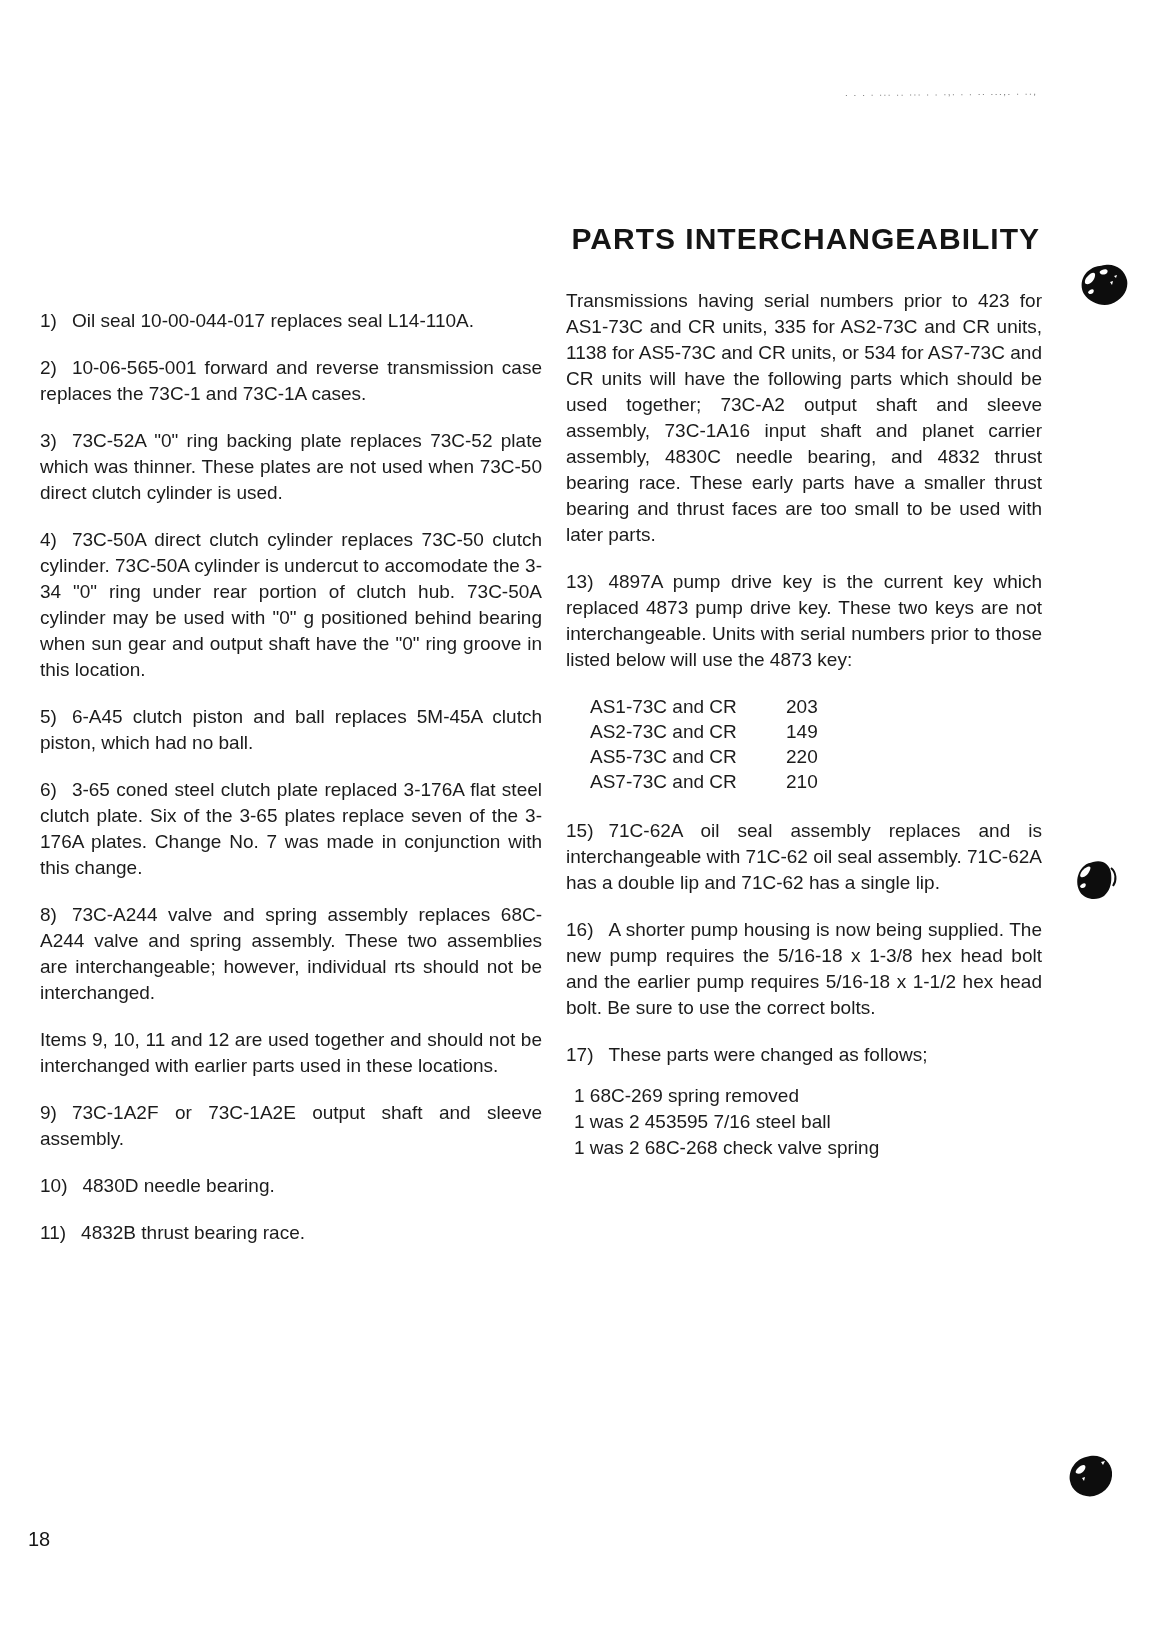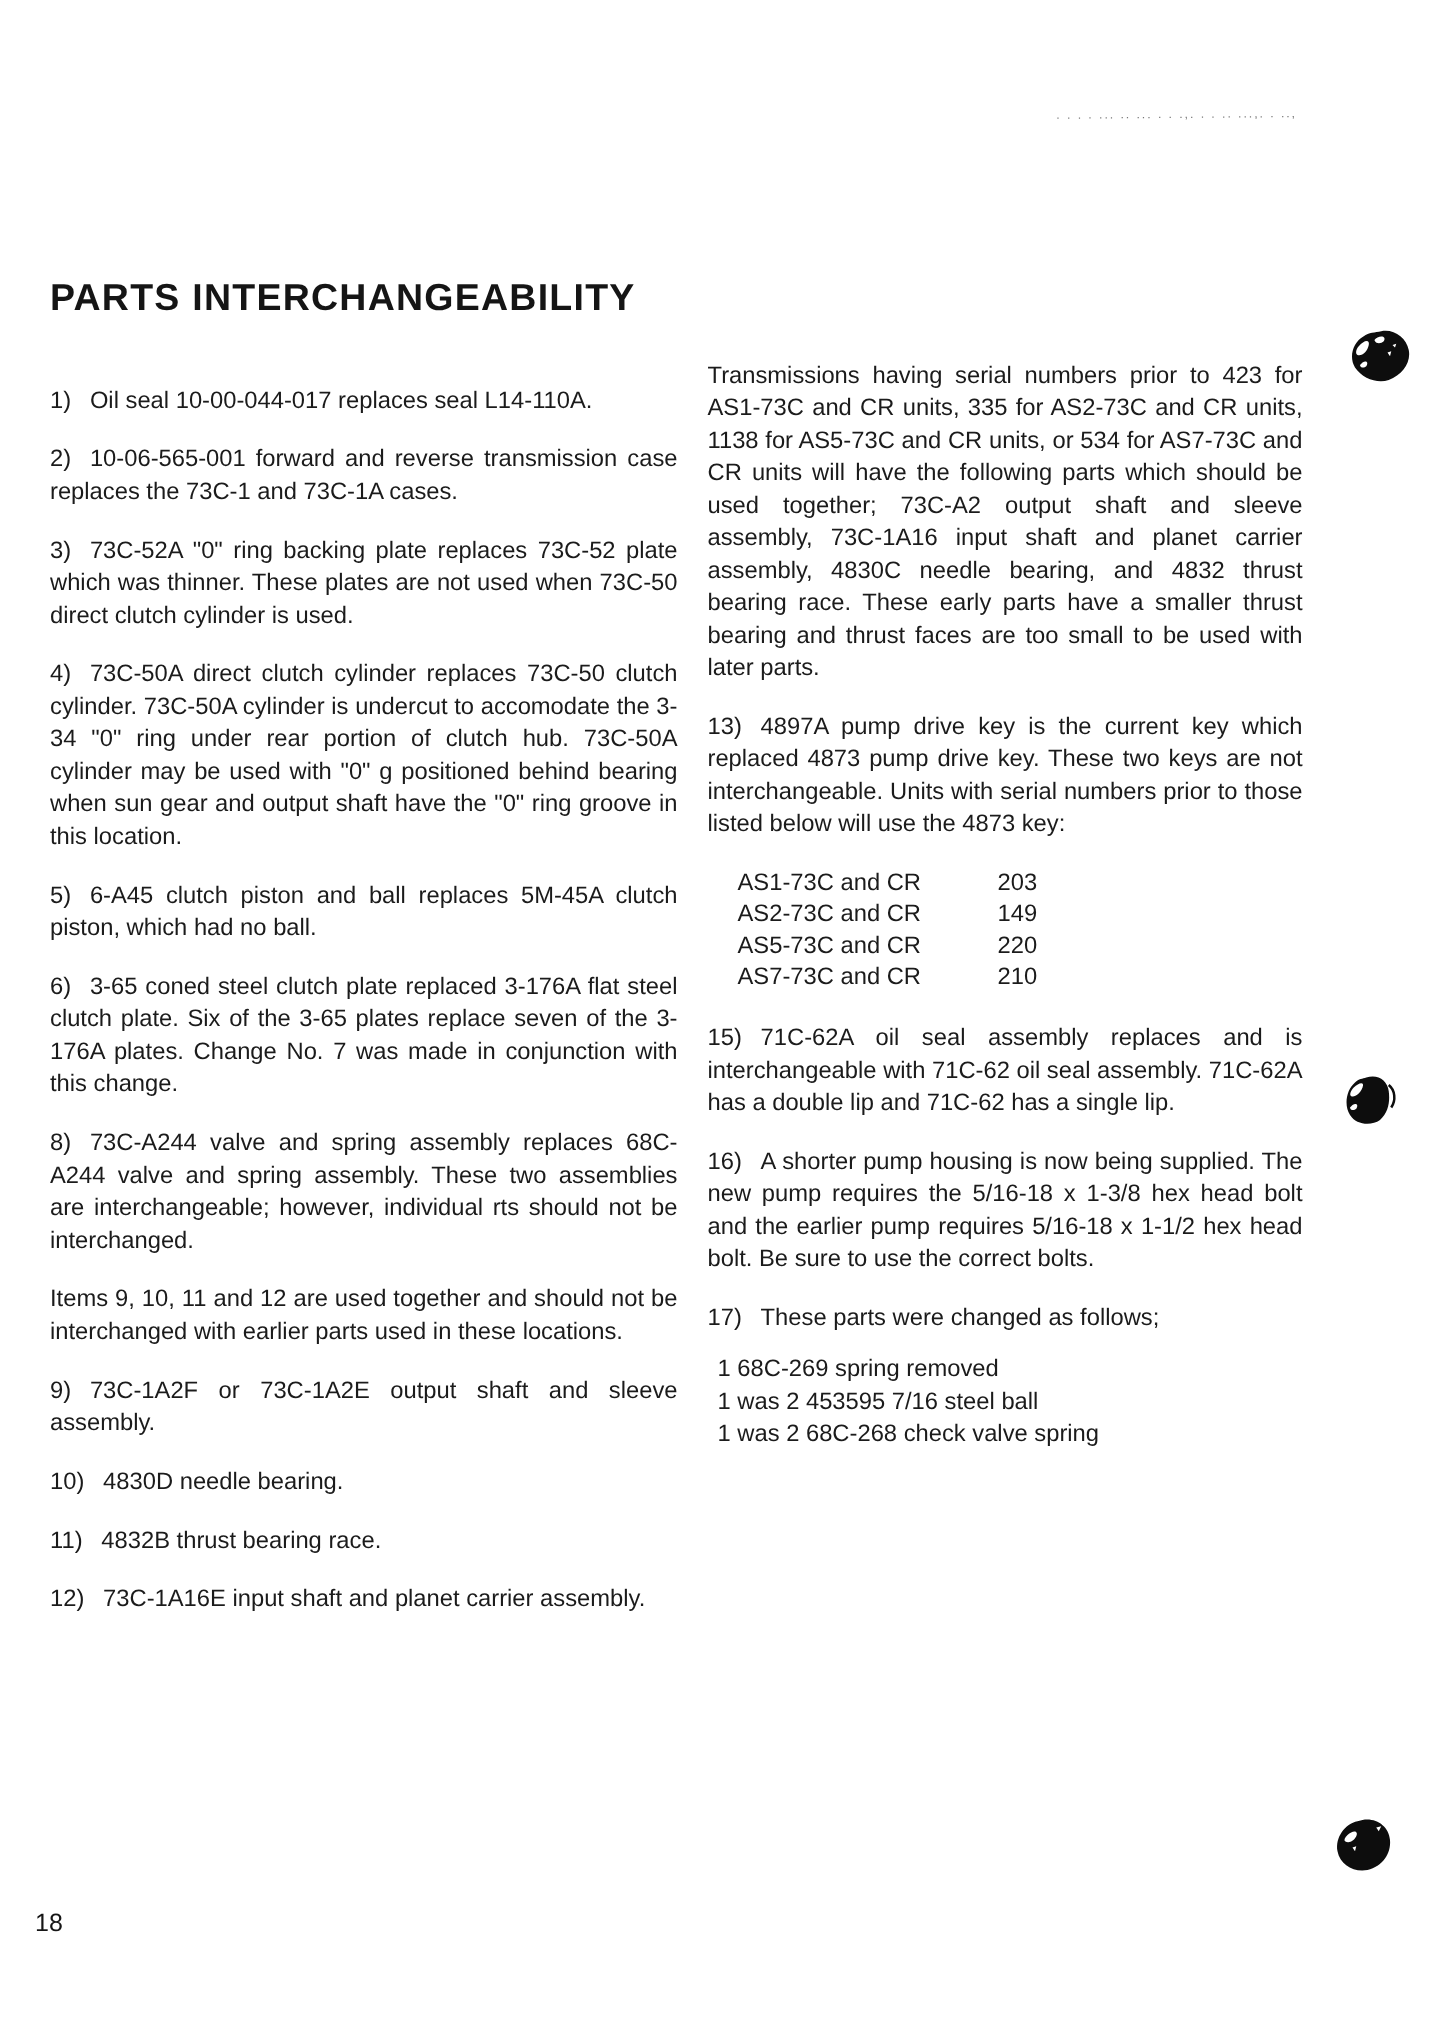--- a/index.html
+++ b/index.html
@@ -7,21 +7,21 @@
     position: relative;
     width: 1157px;
     height: 1635px;
     background: #ffffff;
     color: #1b1b1b;
     font-family: "Liberation Sans", sans-serif;
     overflow: hidden;
   }
   .doc-title {
     padding: 202px 117px 0 40px;
-    text-align: left;
+    text-align: right;
     font-size: 30px;
     font-weight: bold;
     letter-spacing: 1px;
     color: #151515;
     margin-bottom: 32px;
   }
   .content {
     display: flex;
     padding: 0 115px 0 40px;
     gap: 24px;
@@ -29,21 +29,21 @@
   .col { font-size: 19px; line-height: 26px; }
   .col-left  { width: 502px; margin-top: 20px; }
   .col-right { width: 476px; }
   .item {
     margin: 0 0 21px 0;
     text-align: justify;
   }
   .num { margin-right: 15px; white-space: nowrap; }
   .num:empty { display: none; margin: 0; }
   .key-table { margin: 2px 0 24px 24px; }
-  .key-row { display: flex; line-height: 25px; gap: 12px; }
+  .key-row { display: flex; line-height: 25px; }
   .key-model { width: 196px; }
   .key-serial { width: 70px; }
   .changes { margin: -6px 0 0 8px; }
   .change-line { line-height: 26px; }
   .page-number {
     position: absolute;
     left: 28px;
     top: 1528px;
     font-size: 20px;
     color: #161616;
@@ -81,21 +81,20 @@
       <p class="item"><span class="num">2)</span><span>10-06-565-001 forward and reverse transmission case replaces the 73C-1 and 73C-1A cases.</span></p>
       <p class="item"><span class="num">3)</span><span>73C-52A "0" ring backing plate replaces 73C-52 plate which was thinner. These plates are not used when 73C-50 direct clutch cylinder is used.</span></p>
       <p class="item"><span class="num">4)</span><span>73C-50A direct clutch cylinder replaces 73C-50 clutch cylinder. 73C-50A cylinder is undercut to accomodate the 3-34 "0" ring under rear portion of clutch hub. 73C-50A cylinder may be used with "0" g positioned behind bearing when sun gear and output shaft have the "0" ring groove in this location.</span></p>
       <p class="item"><span class="num">5)</span><span>6-A45 clutch piston and ball replaces 5M-45A clutch piston, which had no ball.</span></p>
       <p class="item"><span class="num">6)</span><span>3-65 coned steel clutch plate replaced 3-176A flat steel clutch plate. Six of the 3-65 plates replace seven of the 3-176A plates. Change No. 7 was made in conjunction with this change.</span></p>
       <p class="item"><span class="num">8)</span><span>73C-A244 valve and spring assembly replaces 68C-A244 valve and spring assembly. These two assemblies are interchangeable; however, individual rts should not be interchanged.</span></p>
       <p class="item"><span>Items 9, 10, 11 and 12 are used together and should not be interchanged with earlier parts used in these locations.</span></p>
       <p class="item"><span class="num">9)</span><span>73C-1A2F or 73C-1A2E output shaft and sleeve assembly.</span></p>
       <p class="item"><span class="num">10)</span><span>4830D needle bearing.</span></p>
       <p class="item"><span class="num">11)</span><span>4832B thrust bearing race.</span></p>
-      <p class="item"><span class="num">12)</span><span>73C-1A16E input shaft and planet carrier assembly.</span></p>
     </div>
 
     <div class="col col-right">
       <p class="item"><span>Transmissions having serial numbers prior to 423 for AS1-73C and CR units, 335 for AS2-73C and CR units, 1138 for AS5-73C and CR units, or 534 for AS7-73C and CR units will have the following parts which should be used together; 73C-A2 output shaft and sleeve assembly, 73C-1A16 input shaft and planet carrier assembly, 4830C needle bearing, and 4832 thrust bearing race. These early parts have a smaller thrust bearing and thrust faces are too small to be used with later parts.</span></p>
 
       <p class="item"><span class="num">13)</span><span>4897A pump drive key is the current key which replaced 4873 pump drive key. These two keys are not interchangeable. Units with serial numbers prior to those listed below will use the 4873 key:</span></p>
 
       <div class="key-table">
         <div class="key-row">
             <span class="key-model">AS1-73C and CR</span>

